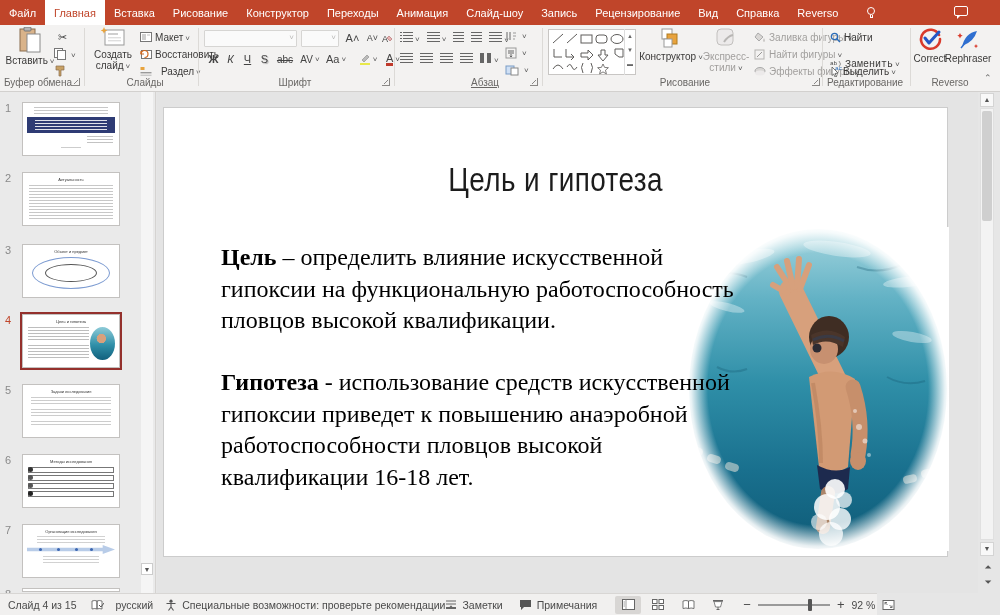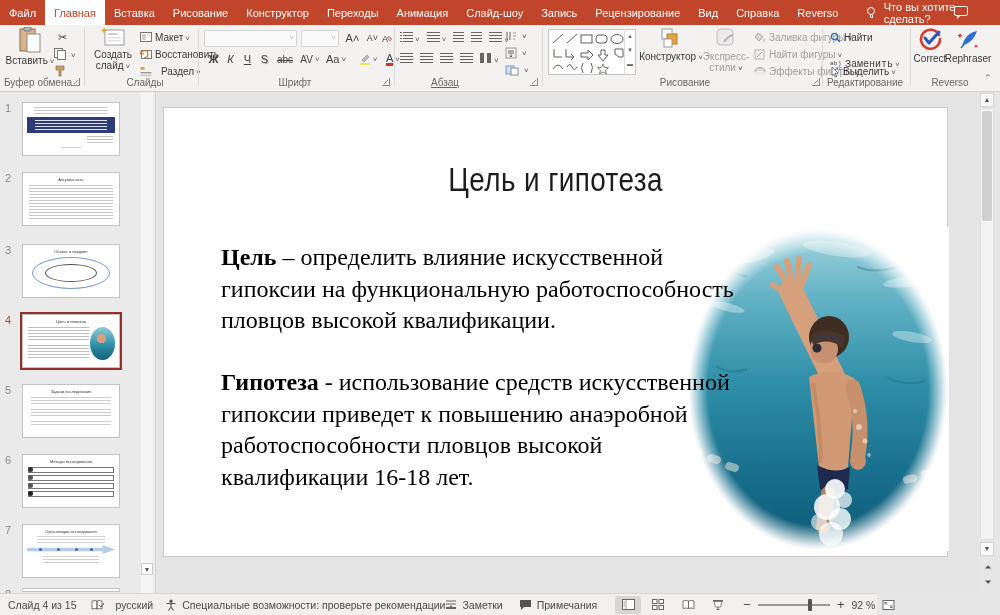--- a/index.html
+++ b/index.html
@@ -80,21 +80,20 @@
   <div class="tab">Запись</div>
   <div class="tab">Рецензирование</div>
   <div class="tab">Вид</div>
   <div class="tab">Справка</div>
   <div class="tab">Reverso</div>
   <div id="tellme">
     <span class="bulb">
         <span class="b1"></span>
         <span class="b2"></span>
       </span>
-    <span>Что вы хотите сделать?</span>
   </div>
   <div class="combubble"></div>
 </div>
 
 <div id="ribbon">
 
   <div class="btn-lg" style="left:8px;width:44px;">
     <svg class="ic" width="22" height="26" viewBox="0 0 22 26">
       <rect x="1" y="2" width="15" height="22" fill="#d9b38a" stroke="#8a6d4f"></rect>
       <rect x="5" y="0" width="7" height="4" rx="1" fill="#b5b5b5" stroke="#777"></rect>
@@ -220,21 +219,21 @@
         <path d="M3 4 h6 M3 6 h6 M6 8 l0 0" stroke="#666"></path>
         <path d="M6 7 l0 3 M4.8 8.8 L6 10 l1.2-1.2" stroke="#666" fill="none"></path>
       </svg>
     </div>
   <div class="mini-row caret" style="left:505px;top:37px;">
       <svg class="ic" width="14" height="12" viewBox="0 0 14 12">
         <rect x="1" y="2" width="8" height="8" fill="#cfe0f5" stroke="#7a9cc6"></rect>
         <rect x="6" y="4" width="7" height="7" fill="#fff" stroke="#888"></rect>
       </svg>
     </div>
-  <div class="glabel" style="left:400px;width:90px;text-decoration:underline;">Абзац</div>
+  <div class="glabel" style="left:440px;width:90px;text-decoration:underline;">Абзац</div>
   <div class="launcher" style="left:530px;"></div>
   <div class="gdiv" style="left:542px;"></div>
 
   <div style="position:absolute;left:548px;top:4px;width:88px;height:46px;background:#fff;border:1px solid #c8c6c4;">
     <svg class="ic" width="76" height="44" viewBox="0 0 76 44" style="margin:1px 0 0 2px">
       <g stroke="#5f5d5b" fill="none" stroke-width="1">
         <path d="M2 12 L12 3"></path>
           <path d="M16 12 L26 3"></path>
         <rect x="30" y="4" width="11" height="8"></rect>
           <rect x="45" y="4" width="11" height="8" rx="3"></rect>

